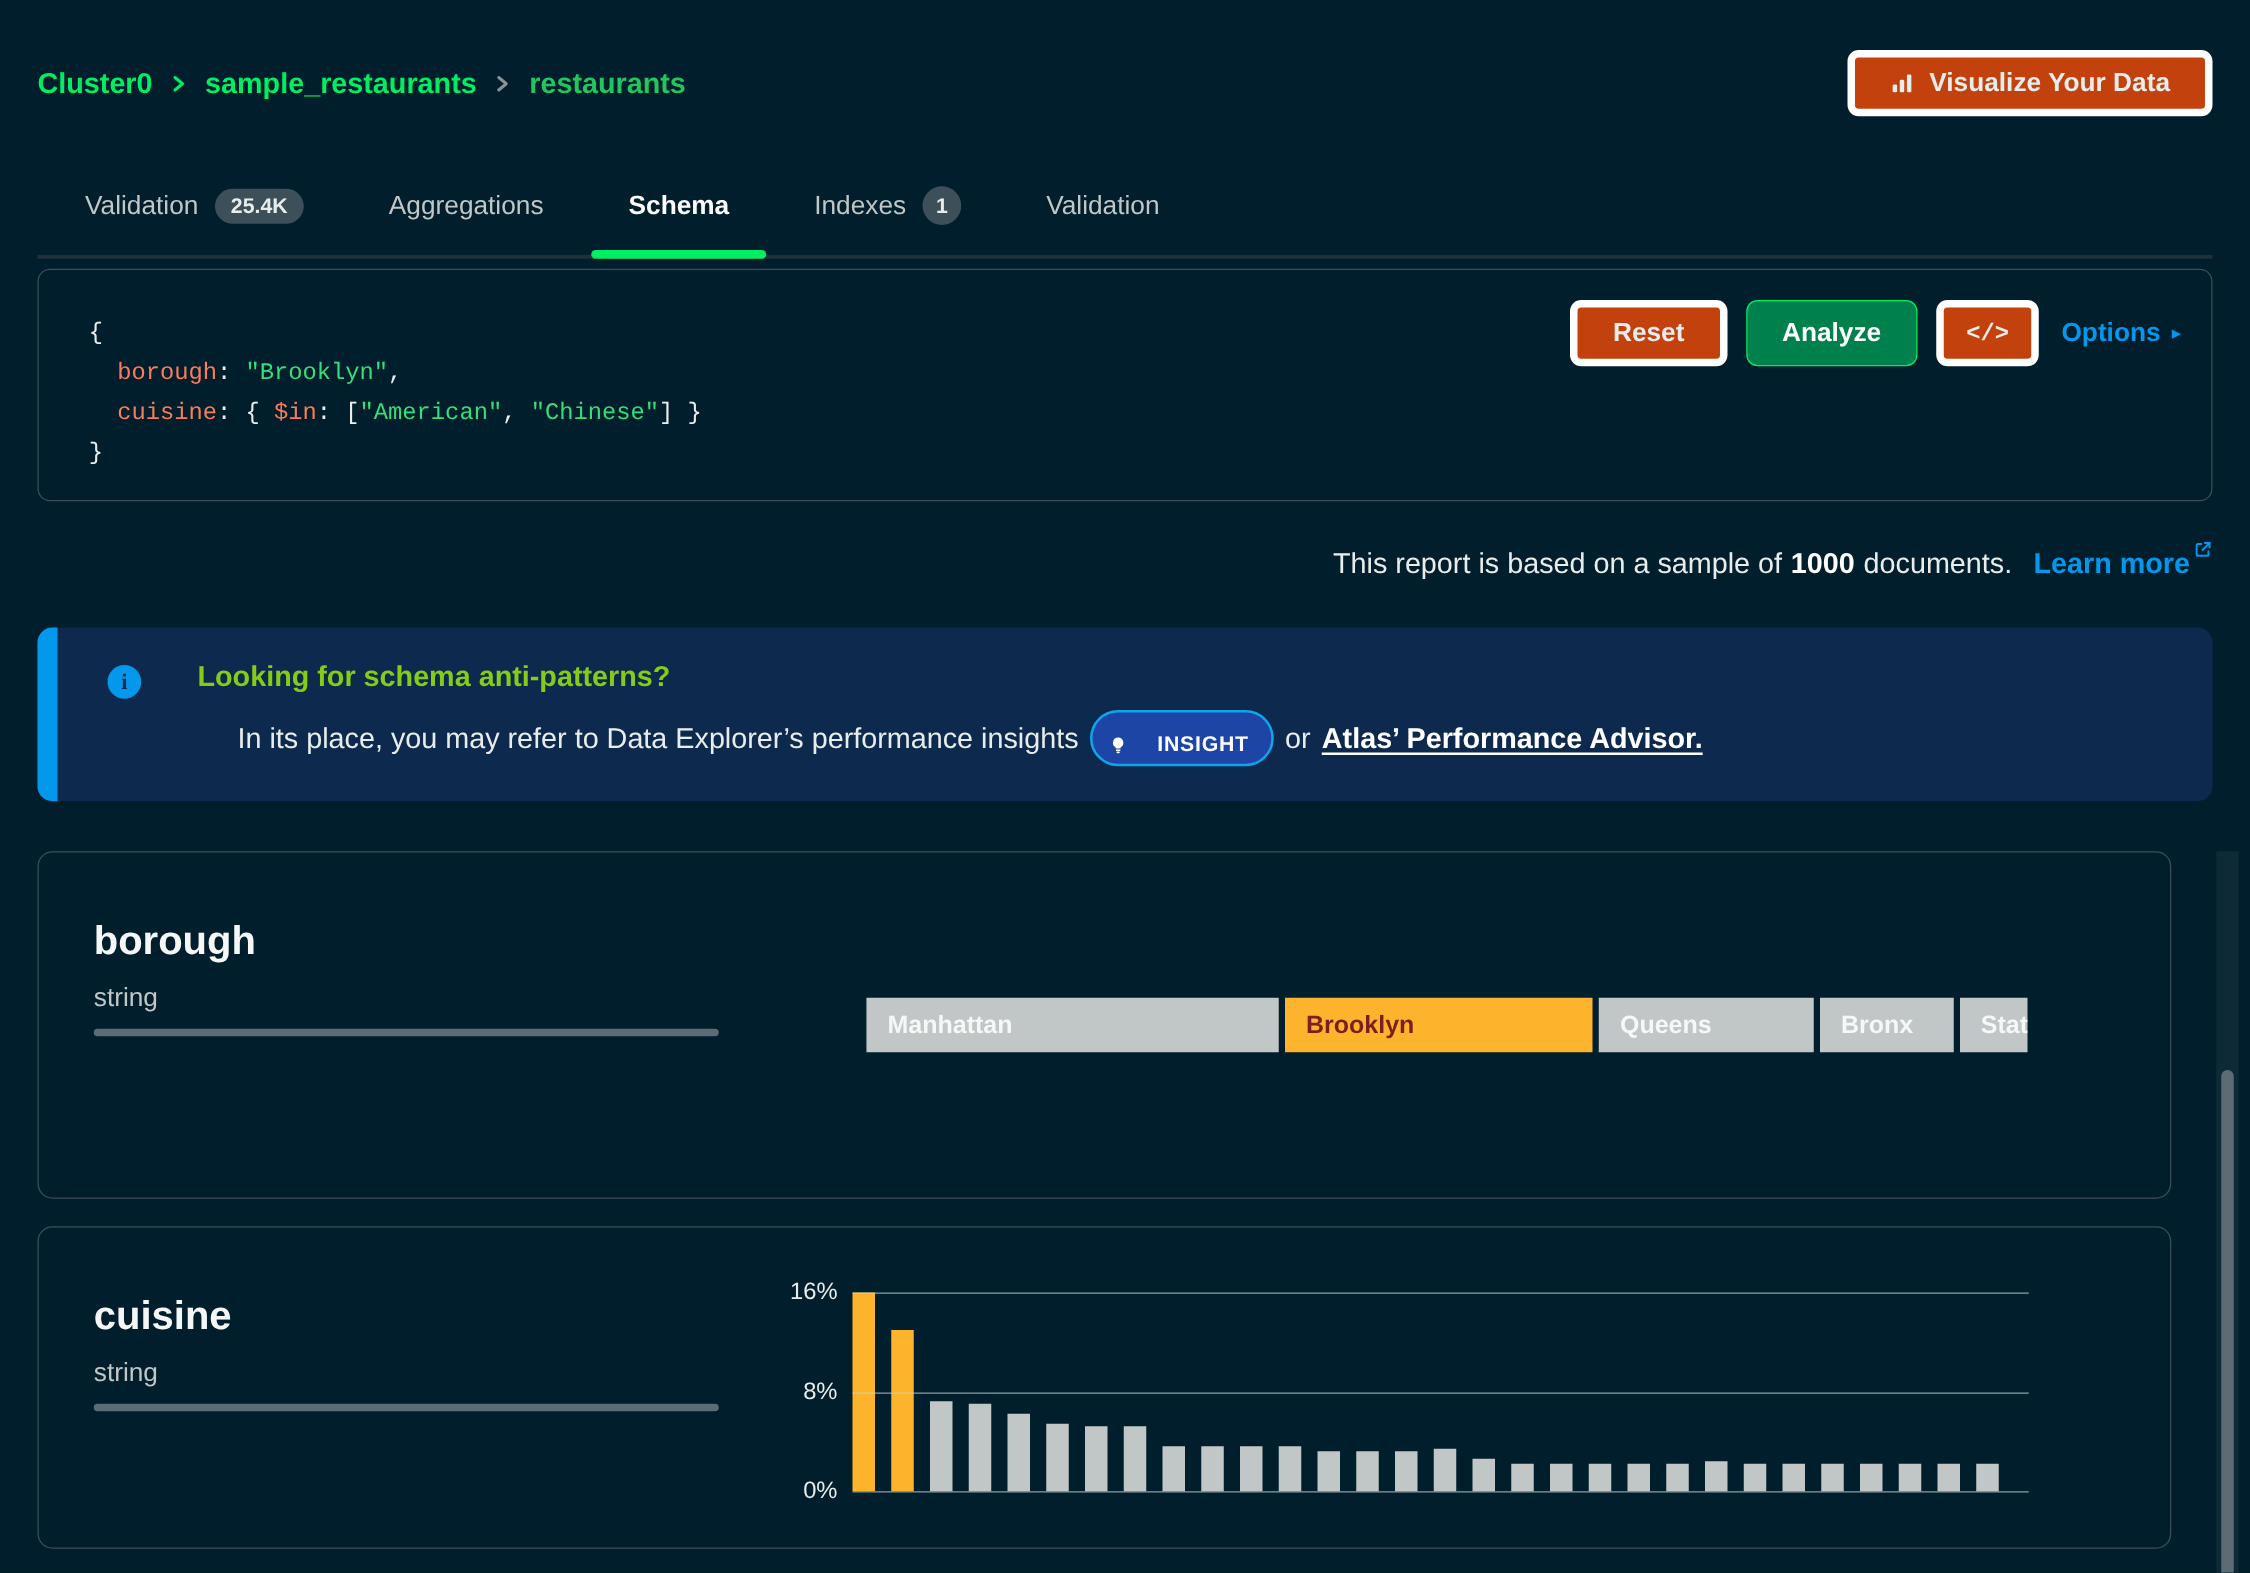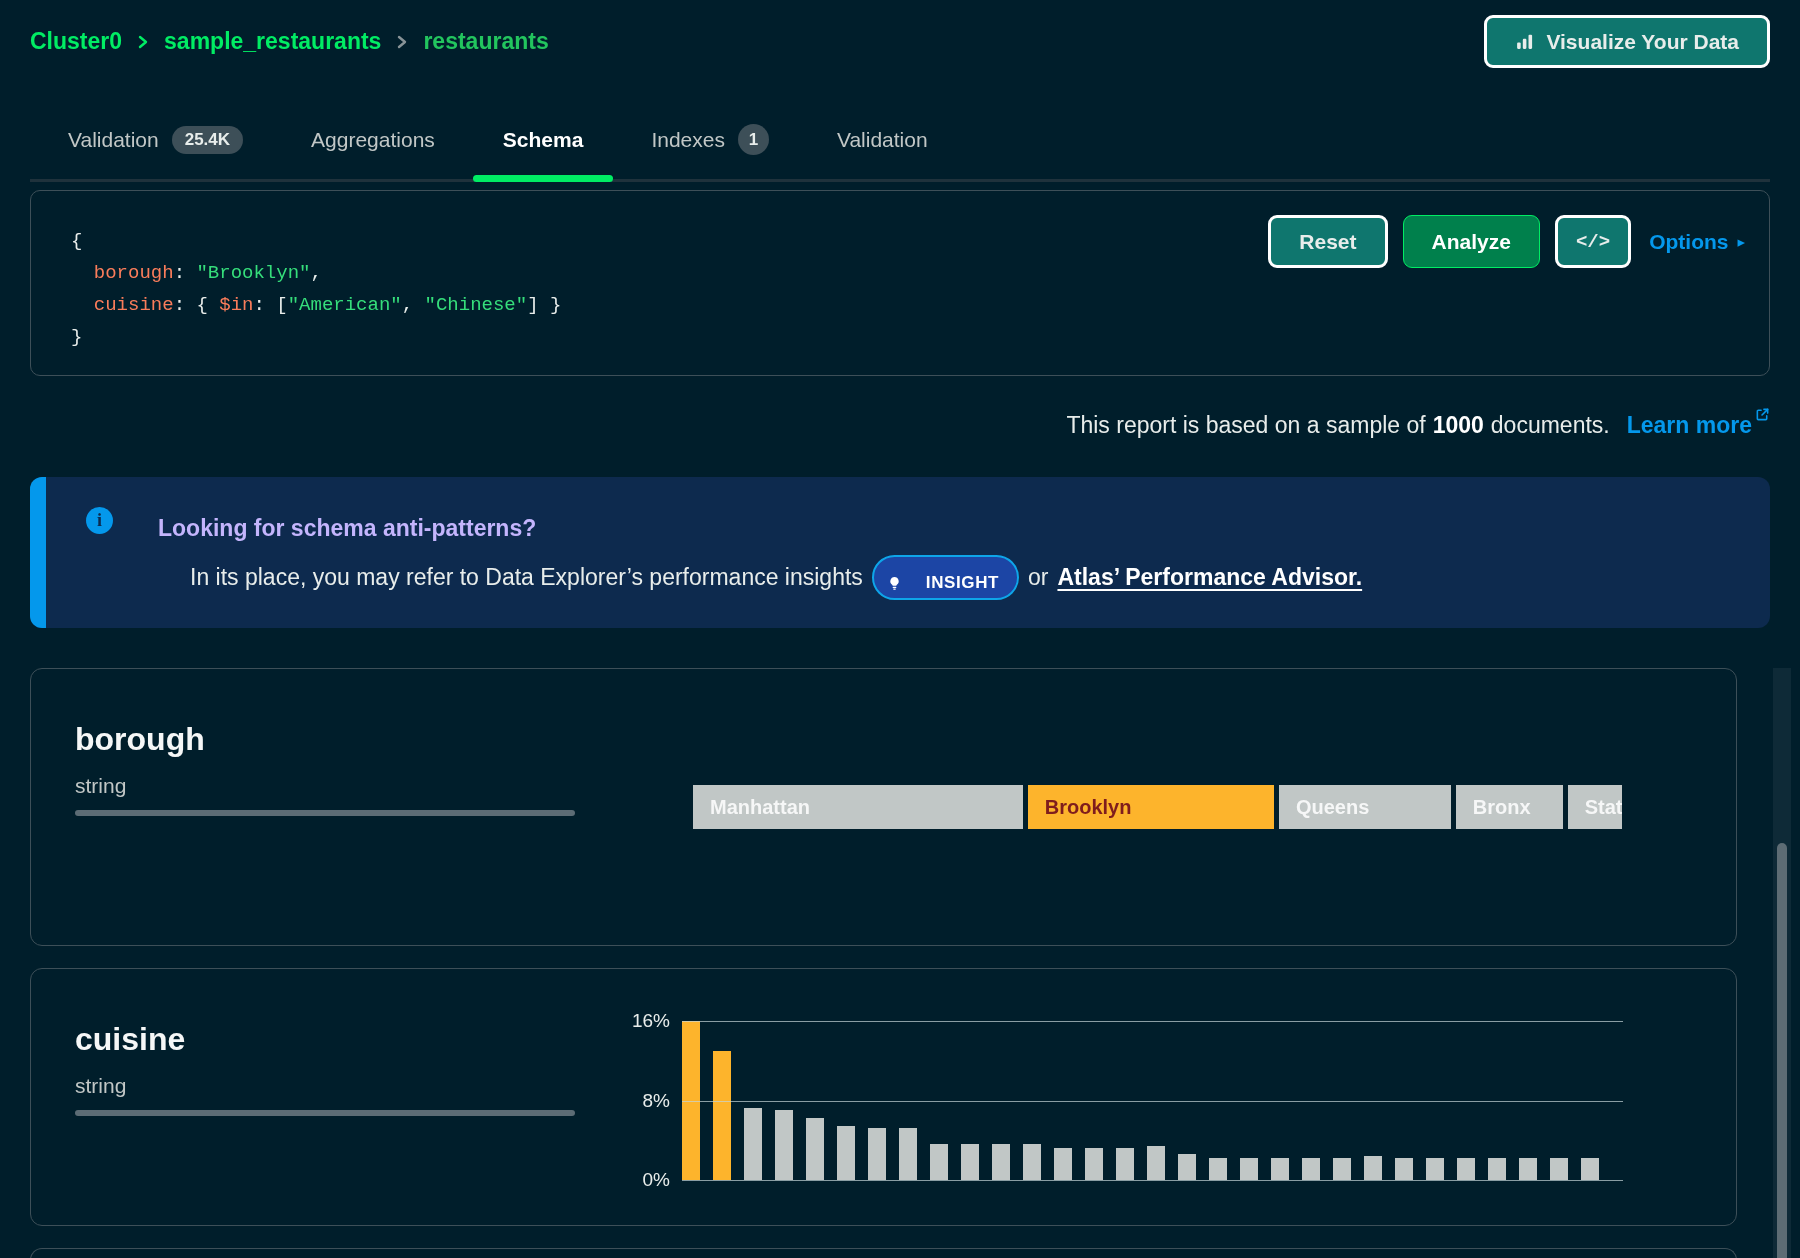--- a/index.html
+++ b/index.html
@@ -6,32 +6,32 @@
   html,body { width:1800px; height:1258px; }
   body {
     background:#001E2B;
     color:#E8EDEB;
     font-family:"Liberation Sans","DejaVu Sans",sans-serif;
     overflow:hidden;
   }
   .page { position:relative; width:1800px; height:1258px; padding:0 30px; }
 
   
-  .topbar { display:flex; justify-content:space-between; align-items:center; padding-top:15px; }
+  .topbar { display:flex; justify-content:space-between; align-items:center; padding-top:40px; }
   .breadcrumb { display:flex; align-items:center; gap:13px; font-size:23px; font-weight:700; }
   .crumb.link { color:#00ED64; cursor:pointer; }
   .crumb.current { color:#22c55e; }
   .crumb-sep { display:flex; align-items:center; }
   .crumb-sep.link { color:#00ED64; }
   .crumb-sep.current { color:#889397; }
 
   .btn { display:inline-flex; align-items:center; justify-content:center; gap:12px;
          height:53px; padding:0 28px; border-radius:9px; font-size:21px; font-weight:700;
          color:#E8EDEB; cursor:pointer; }
-  .btn-default { background:#0f766e; border:3px solid #ffffff; }
+  .btn-default { background:#c2410c; border:6px solid #ffffff; }
   .btn-primary { background:#00804C; border:1px solid #00ED64; color:#FFFFFF; }
   .viz-icon { display:flex; }
 
   
   .tabs { display:flex; gap:64px; margin-top:40px; padding-left:36px; position:relative;
           border-bottom:3px solid #1F323C; }
   .tab { position:relative; display:flex; align-items:center; gap:13px;
          padding:16px 2px 24px; font-size:21px; color:#C1C7C6; cursor:pointer; }
   .tab.active { color:#FFFFFF; font-weight:700; }
   .tab.active::after { content:""; position:absolute; left:-28px; right:-28px; bottom:-3px;
@@ -65,21 +65,21 @@
   .ext-icon { transform:translateY(-5px); display:flex; }
 
   
   .banner { position:relative; margin-top:38px; border-radius:12px; background:#0D2A4E;
          padding:26px 36px 28px 128px; }
   .banner-accent { position:absolute; left:0; top:0; bottom:0; width:16px; background:#0498EC;
          border-radius:12px 0 0 12px; }
   .banner-icon { position:absolute; left:56px; top:30px; width:27px; height:27px; border-radius:50%;
          background:#0498EC; color:#0D2A4E; display:flex; align-items:center; justify-content:center;
          font-weight:700; font-size:18px; font-family:"Liberation Serif",serif; }
-  .banner-title { font-size:23px; font-weight:700; color:#c4b5fd;margin-top:12px; }
+  .banner-title { font-size:23px; font-weight:700; color:#84cc16; }
   .banner-body { display:flex; align-items:center; gap:9px; margin-top:13px; font-size:23px; color:#E8EDEB;margin-left:32px; }
   .insight-pill { display:inline-flex; align-items:center; gap:24px; background:#1C45A5;
          border:2px solid #0ea5e9; border-radius:999px; padding:16px 18px 5px 13px;
          font-size:17px; font-weight:700; letter-spacing:0.6px; color:#FFFFFF; cursor:pointer; }
   .advisor-link { color:#FFFFFF; font-weight:700; text-decoration:underline;
          text-underline-offset:4px; cursor:pointer; }
 
   
   .schema-area { position:relative; margin-top:40px; padding-right:33px; }
   .field-card { position:relative; border:1px solid #3D4F58; border-radius:12px;

